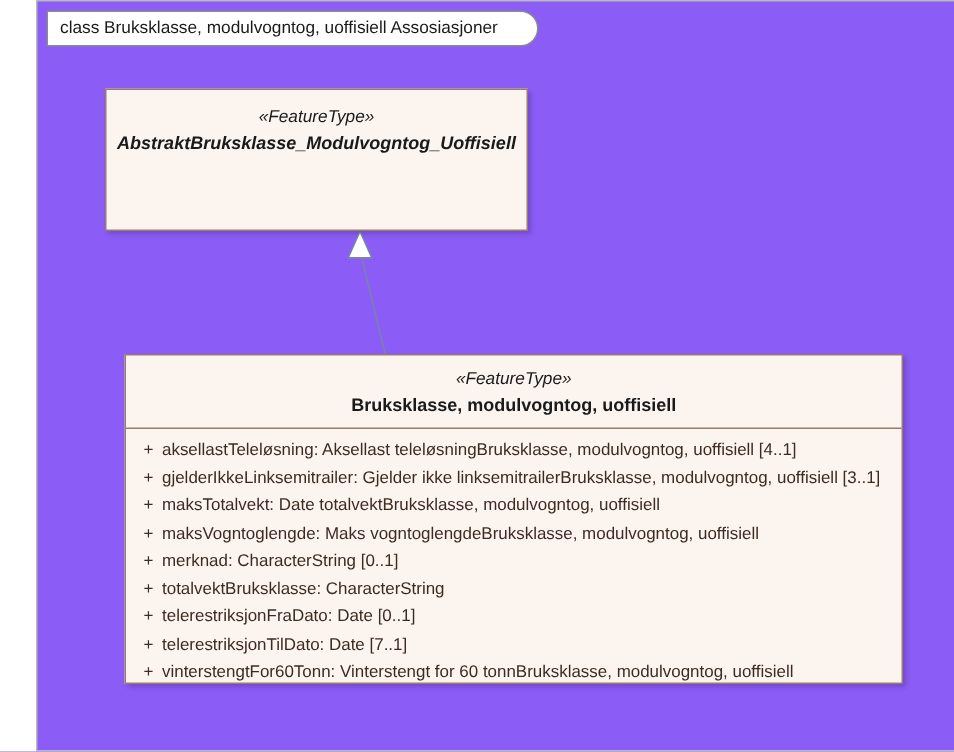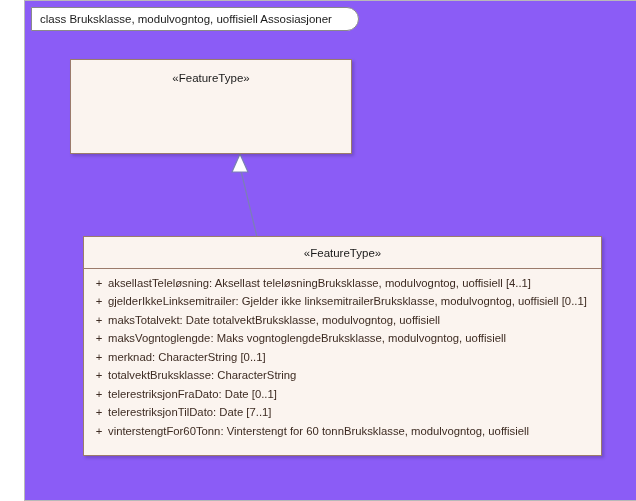--- a/index.html
+++ b/index.html
@@ -48,20 +48,21 @@
     box-shadow: 2px 2px 3px rgba(0,0,0,0.18);
   }
   .uml-header {
     padding: 8px 6px 6px 6px;
     text-align: center;
     line-height: 1.45;
   }
   .stereotype {
     font-size: 11.5px;
     color: #1a1a1a;
+    font-style: italic;
   }
   .class-name {
     font-size: 12px;
     font-weight: bold;
     color: #1a1a1a;
   }
   .class-name.abstract {
     font-style: italic;
     font-weight: bold;
   }
@@ -129,36 +130,38 @@
   </div>
 
   <svg id="connector">
     <line x1="232" y1="236" x2="216" y2="170" stroke="#7b7fb5" stroke-width="1.2"></line>
     <polygon points="215,153 223,171 207,171" fill="#ffffff" stroke="#7b7fb5" stroke-width="1.2"></polygon>
   </svg>
 
   <div class="uml-box" id="box-abstract">
     <div class="uml-header">
       <div class="stereotype">«FeatureType»</div>
+      <div class="class-name abstract">AbstraktBruksklasse_Modulvogntog_Uoffisiell</div>
     </div>
   </div>
 
   <div class="uml-box" id="box-concrete">
     <div class="uml-header">
       <div class="stereotype">«FeatureType»</div>
+      <div class="class-name">Bruksklasse, modulvogntog, uoffisiell</div>
     </div>
     <div class="uml-sep"></div>
     <div class="attr-list">
       <div class="attr-row">
         <span class="attr-vis">+</span>
         <span class="attr-text">aksellastTeleløsning: Aksellast teleløsningBruksklasse, modulvogntog, uoffisiell [4..1]</span>
       </div>
       <div class="attr-row">
         <span class="attr-vis">+</span>
-        <span class="attr-text">gjelderIkkeLinksemitrailer: Gjelder ikke linksemitrailerBruksklasse, modulvogntog, uoffisiell [0..1]</span>
+        <span class="attr-text">gjelderIkkeLinksemitrailer: Gjelder ikke linksemitrailerBruksklasse, modulvogntog, uoffisiell [3..1]</span>
       </div>
       <div class="attr-row">
         <span class="attr-vis">+</span>
         <span class="attr-text">maksTotalvekt: Date totalvektBruksklasse, modulvogntog, uoffisiell</span>
       </div>
       <div class="attr-row">
         <span class="attr-vis">+</span>
         <span class="attr-text">maksVogntoglengde: Maks vogntoglengdeBruksklasse, modulvogntog, uoffisiell</span>
       </div>
       <div class="attr-row">

